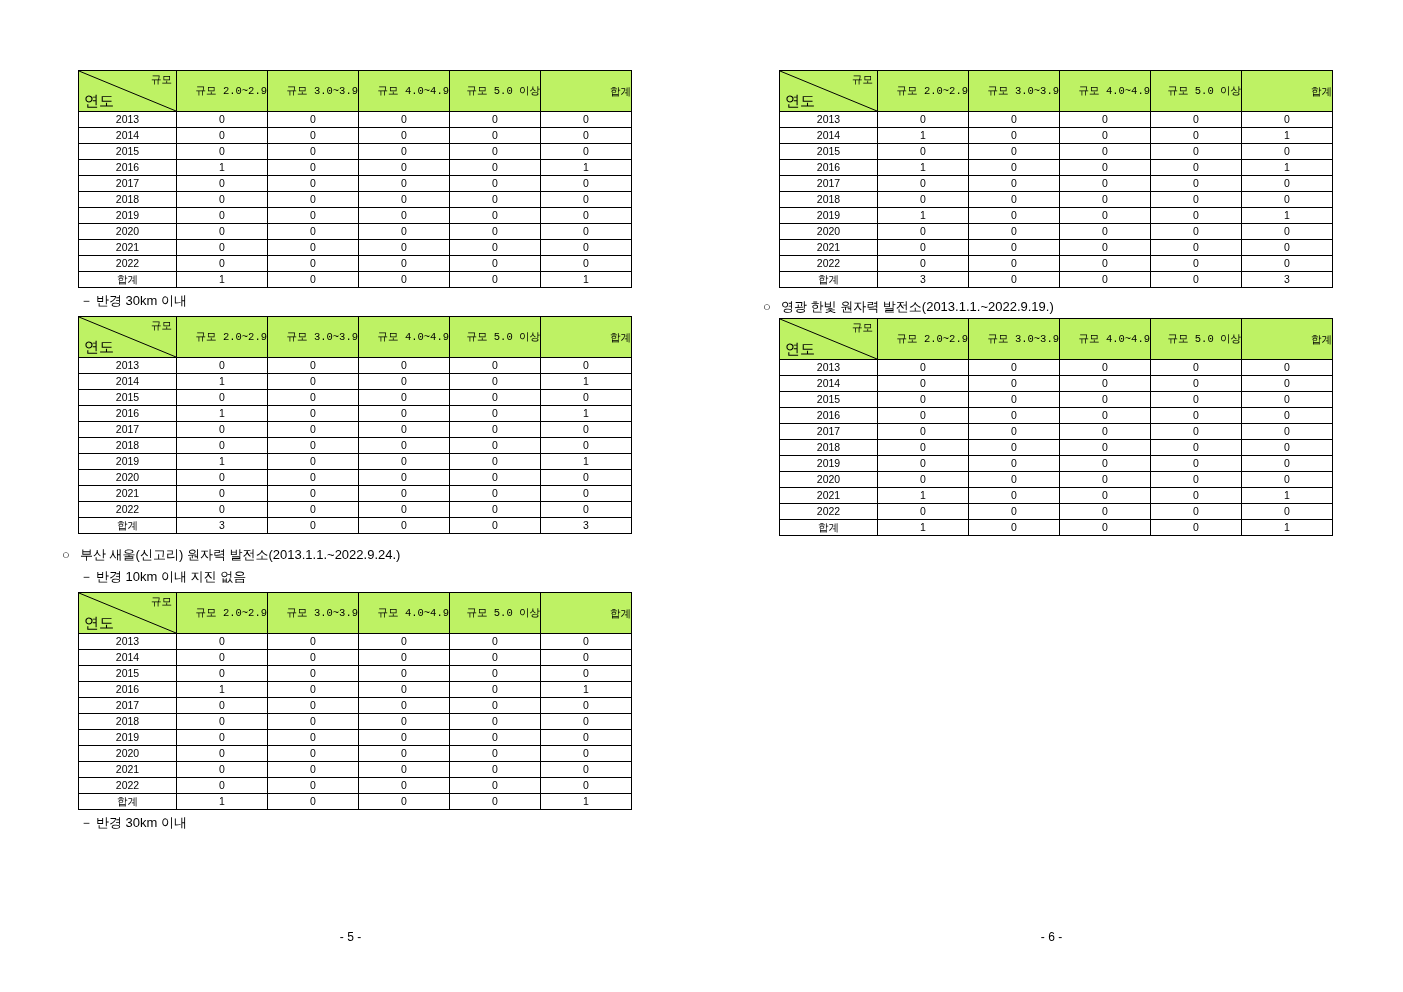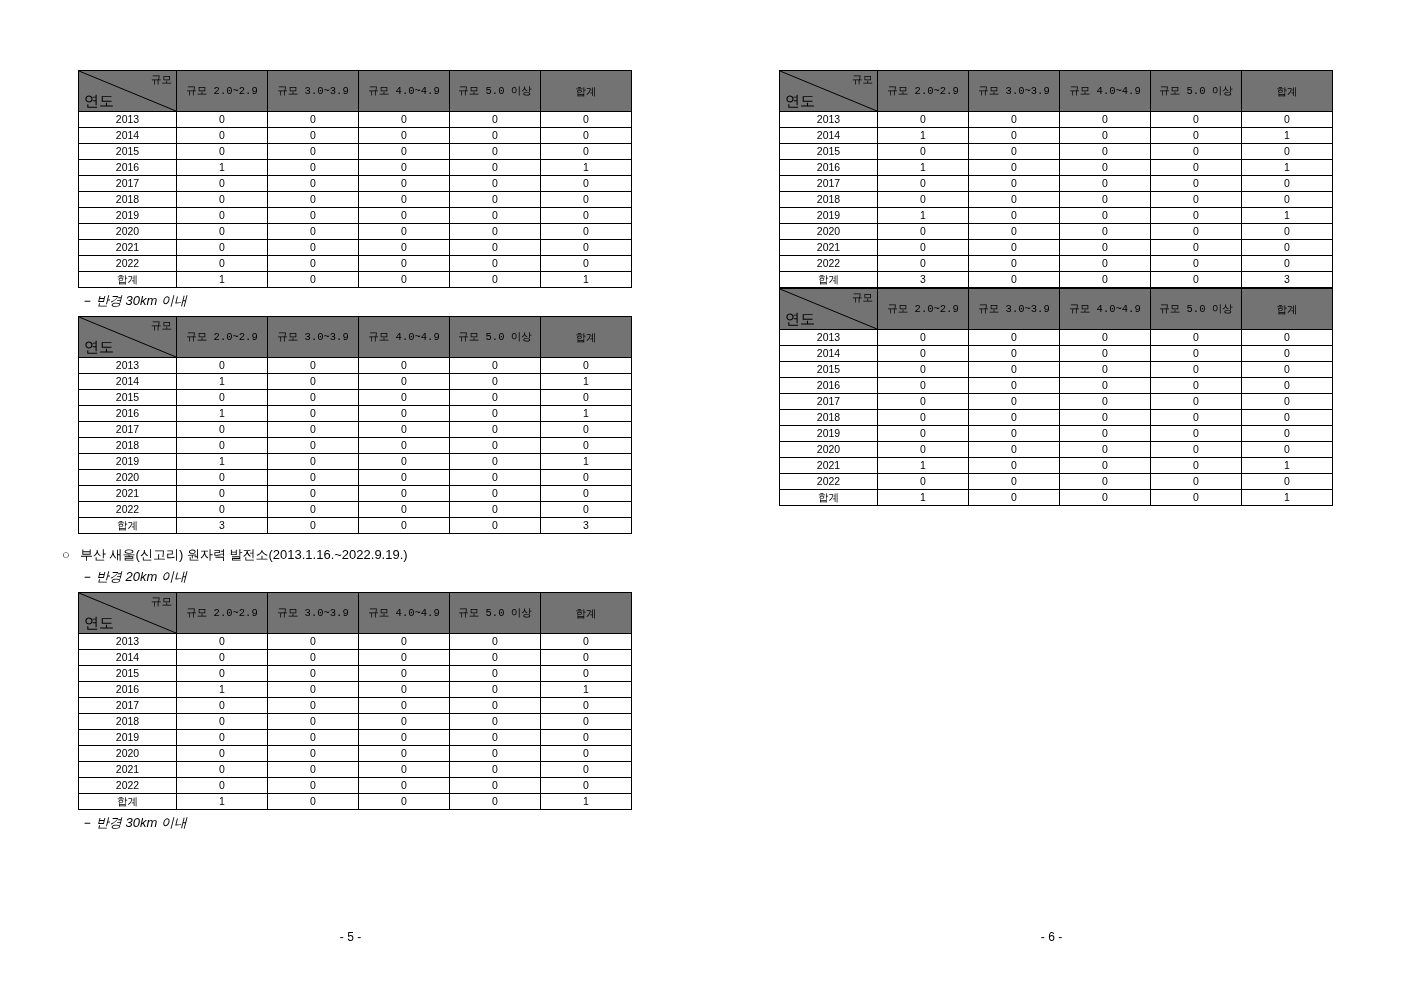--- a/index.html
+++ b/index.html
@@ -45,24 +45,25 @@
   table.eq td, table.eq th {
     border: 1px solid #000;
     height: 15px;
     line-height: 15px;
     padding: 0;
     text-align: center;
     font-weight: normal;
     font-size: 10.5px;
   }
   table.eq thead th {
-    background: #737373;
+    background: #bef264;
     height: 40px;
     line-height: 1.15;
     vertical-align: middle;
+    text-align: right;
   }
   .corner {
     position: relative;
     padding: 0 !important;
     overflow: hidden;
   }
   .corner .diag {
     position: absolute;
     top: 0; left: 0; width: 100%; height: 100%;
   }
@@ -92,21 +93,20 @@
     padding-left: 0;
   }
   .bullet-o .mark {
     display: inline-block;
     width: 18px;
   }
   .bullet-dash {
     margin: 4px 0 6px 0;
     font-size: 13px;
     padding-left: 18px;
-    font-style: italic;
   }
   .bullet-dash .mark {
     display: inline-block;
     width: 16px;
   }
   .gap-top { margin-top: 10px; }
 
   .page-number {
     position: absolute;
     bottom: 48px;
@@ -337,27 +337,27 @@
             <td>3</td>
             <td>0</td>
             <td>0</td>
             <td>0</td>
             <td>3</td>
           </tr>
         </tbody>
       </table>
 
     <div class="bullet-o">
-      <span class="mark">○</span><span>부산 새울(신고리) 원자력 발전소(2013.1.16.~2022.9.19.)</span>
+      <span class="mark">○</span><span>부산 새울(신고리) 원자력 발전소(2013.1.1.~2022.9.24.)</span>
     </div>
 
-
     <div class="bullet-dash">
-      <span class="mark">－</span><span>반경 20km 이내</span>
+      <span class="mark">－</span><span>반경 10km 이내 지진 없음</span>
     </div>
+
 
     <table class="eq">
         <thead>
           <tr>
             <th class="corner col-year">
               <svg class="diag" viewBox="0 0 97 40" preserveAspectRatio="none">
                 <line x1="0" y1="0" x2="97" y2="40" stroke="#000" stroke-width="1" vector-effect="non-scaling-stroke"></line>
               </svg>
               <span class="lbl-top">규모</span>
               <span class="lbl-bot">연도</span>
@@ -574,20 +574,23 @@
             <td>합계</td>
             <td>3</td>
             <td>0</td>
             <td>0</td>
             <td>0</td>
             <td>3</td>
           </tr>
         </tbody>
       </table>
 
+    <div class="bullet-o gap-top">
+      <span class="mark">○</span><span>영광 한빛 원자력 발전소(2013.1.1.~2022.9.19.)</span>
+    </div>
 
 
     <table class="eq">
         <thead>
           <tr>
             <th class="corner col-year">
               <svg class="diag" viewBox="0 0 97 40" preserveAspectRatio="none">
                 <line x1="0" y1="0" x2="97" y2="40" stroke="#000" stroke-width="1" vector-effect="non-scaling-stroke"></line>
               </svg>
               <span class="lbl-top">규모</span>

